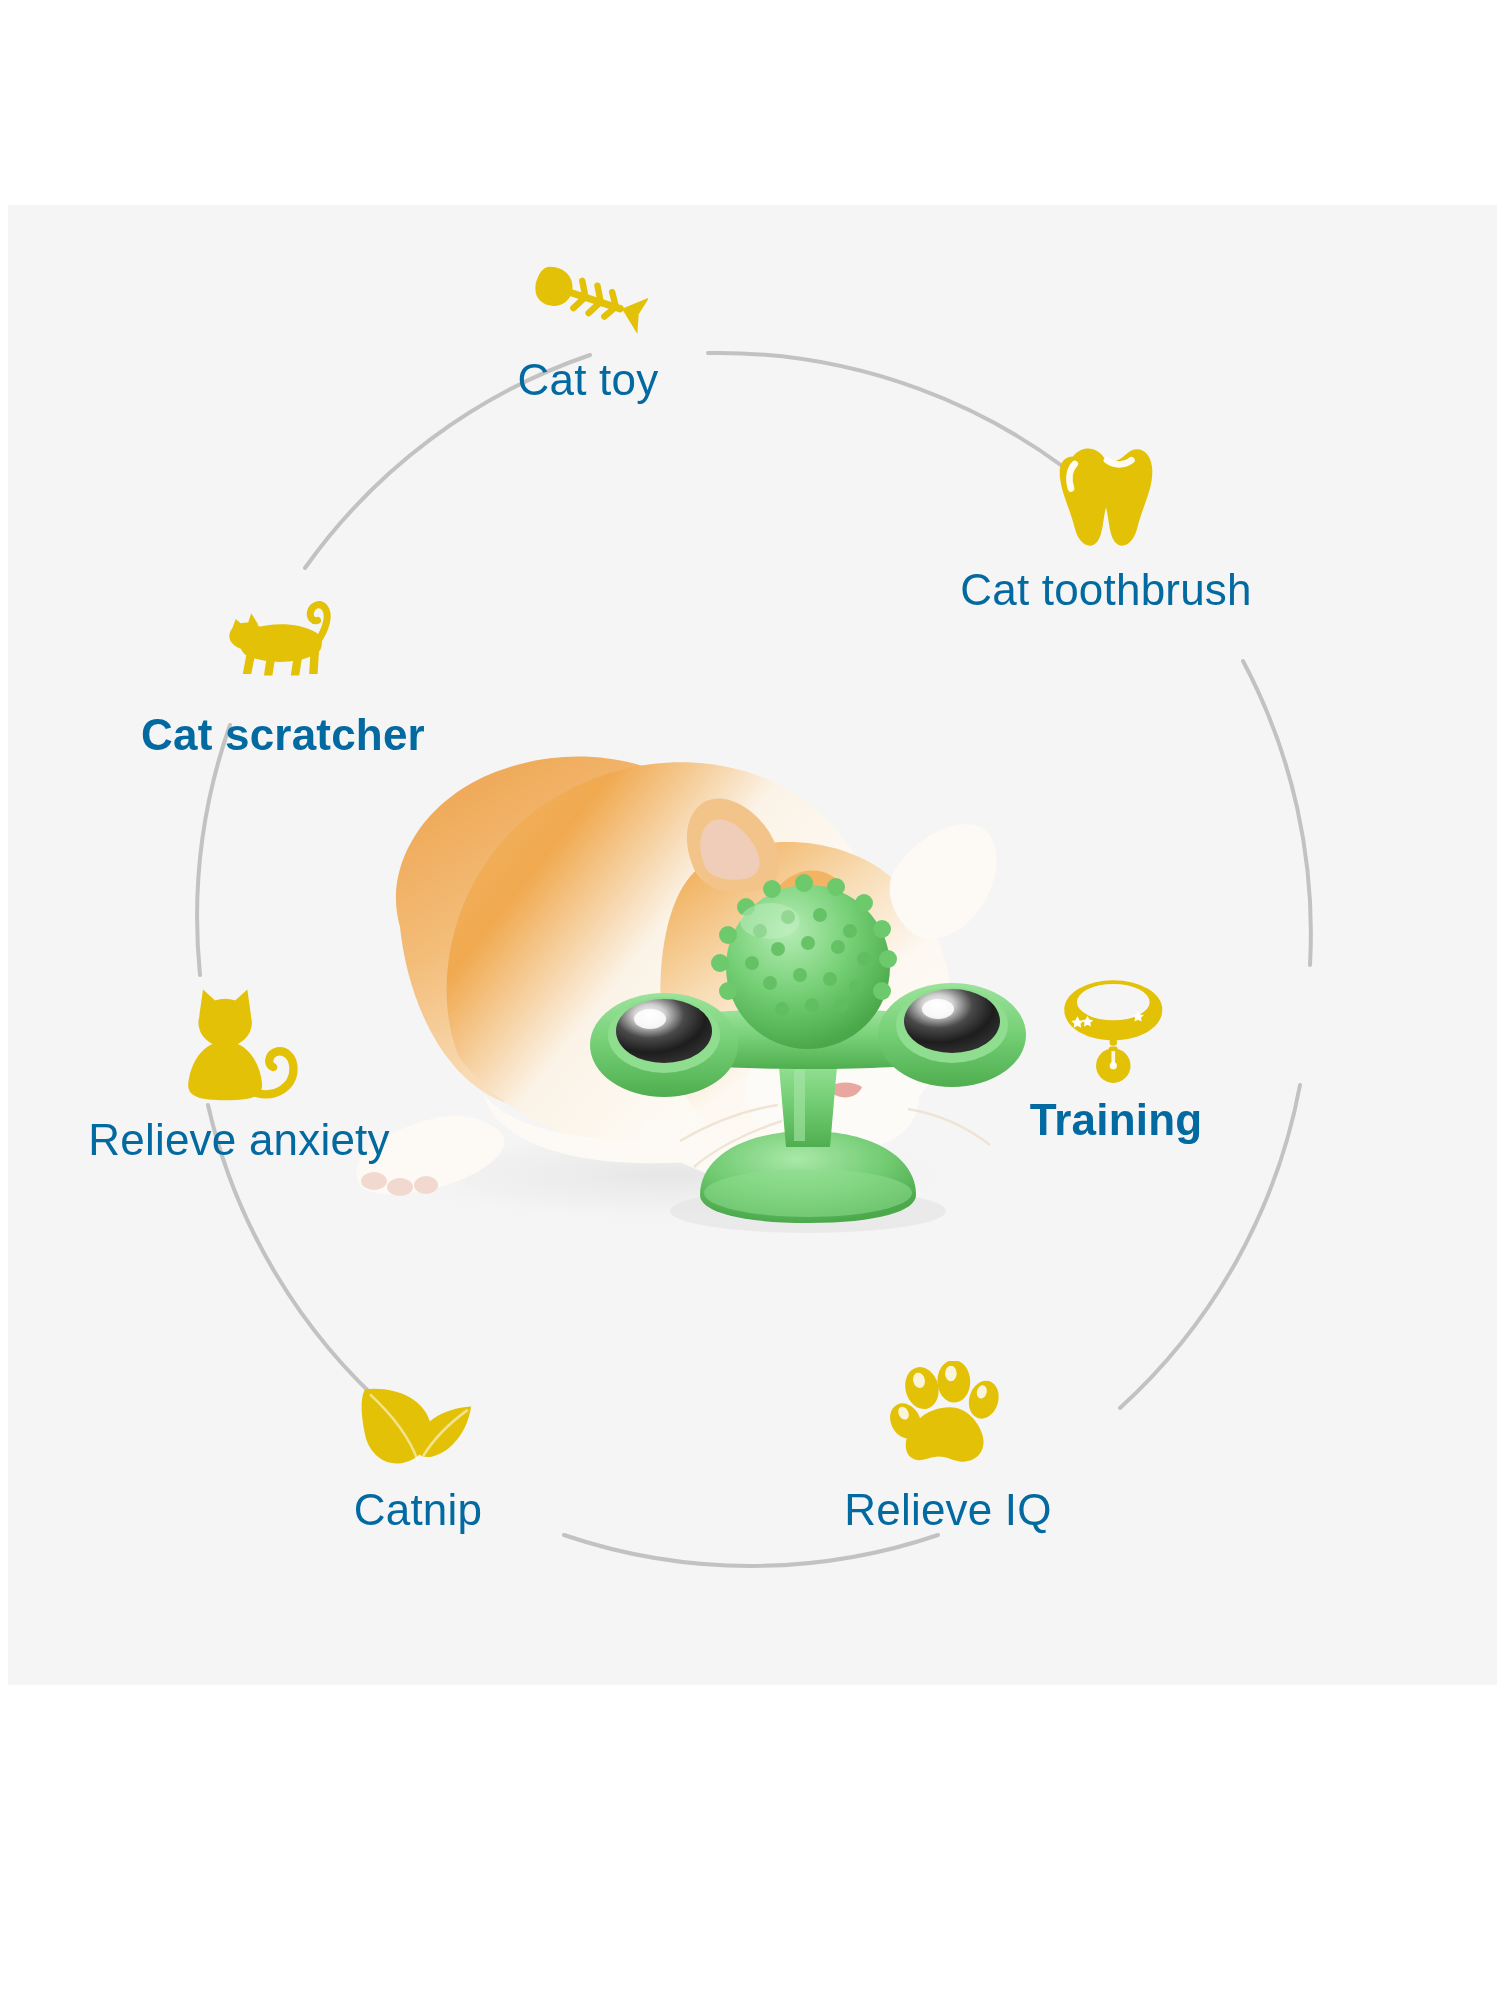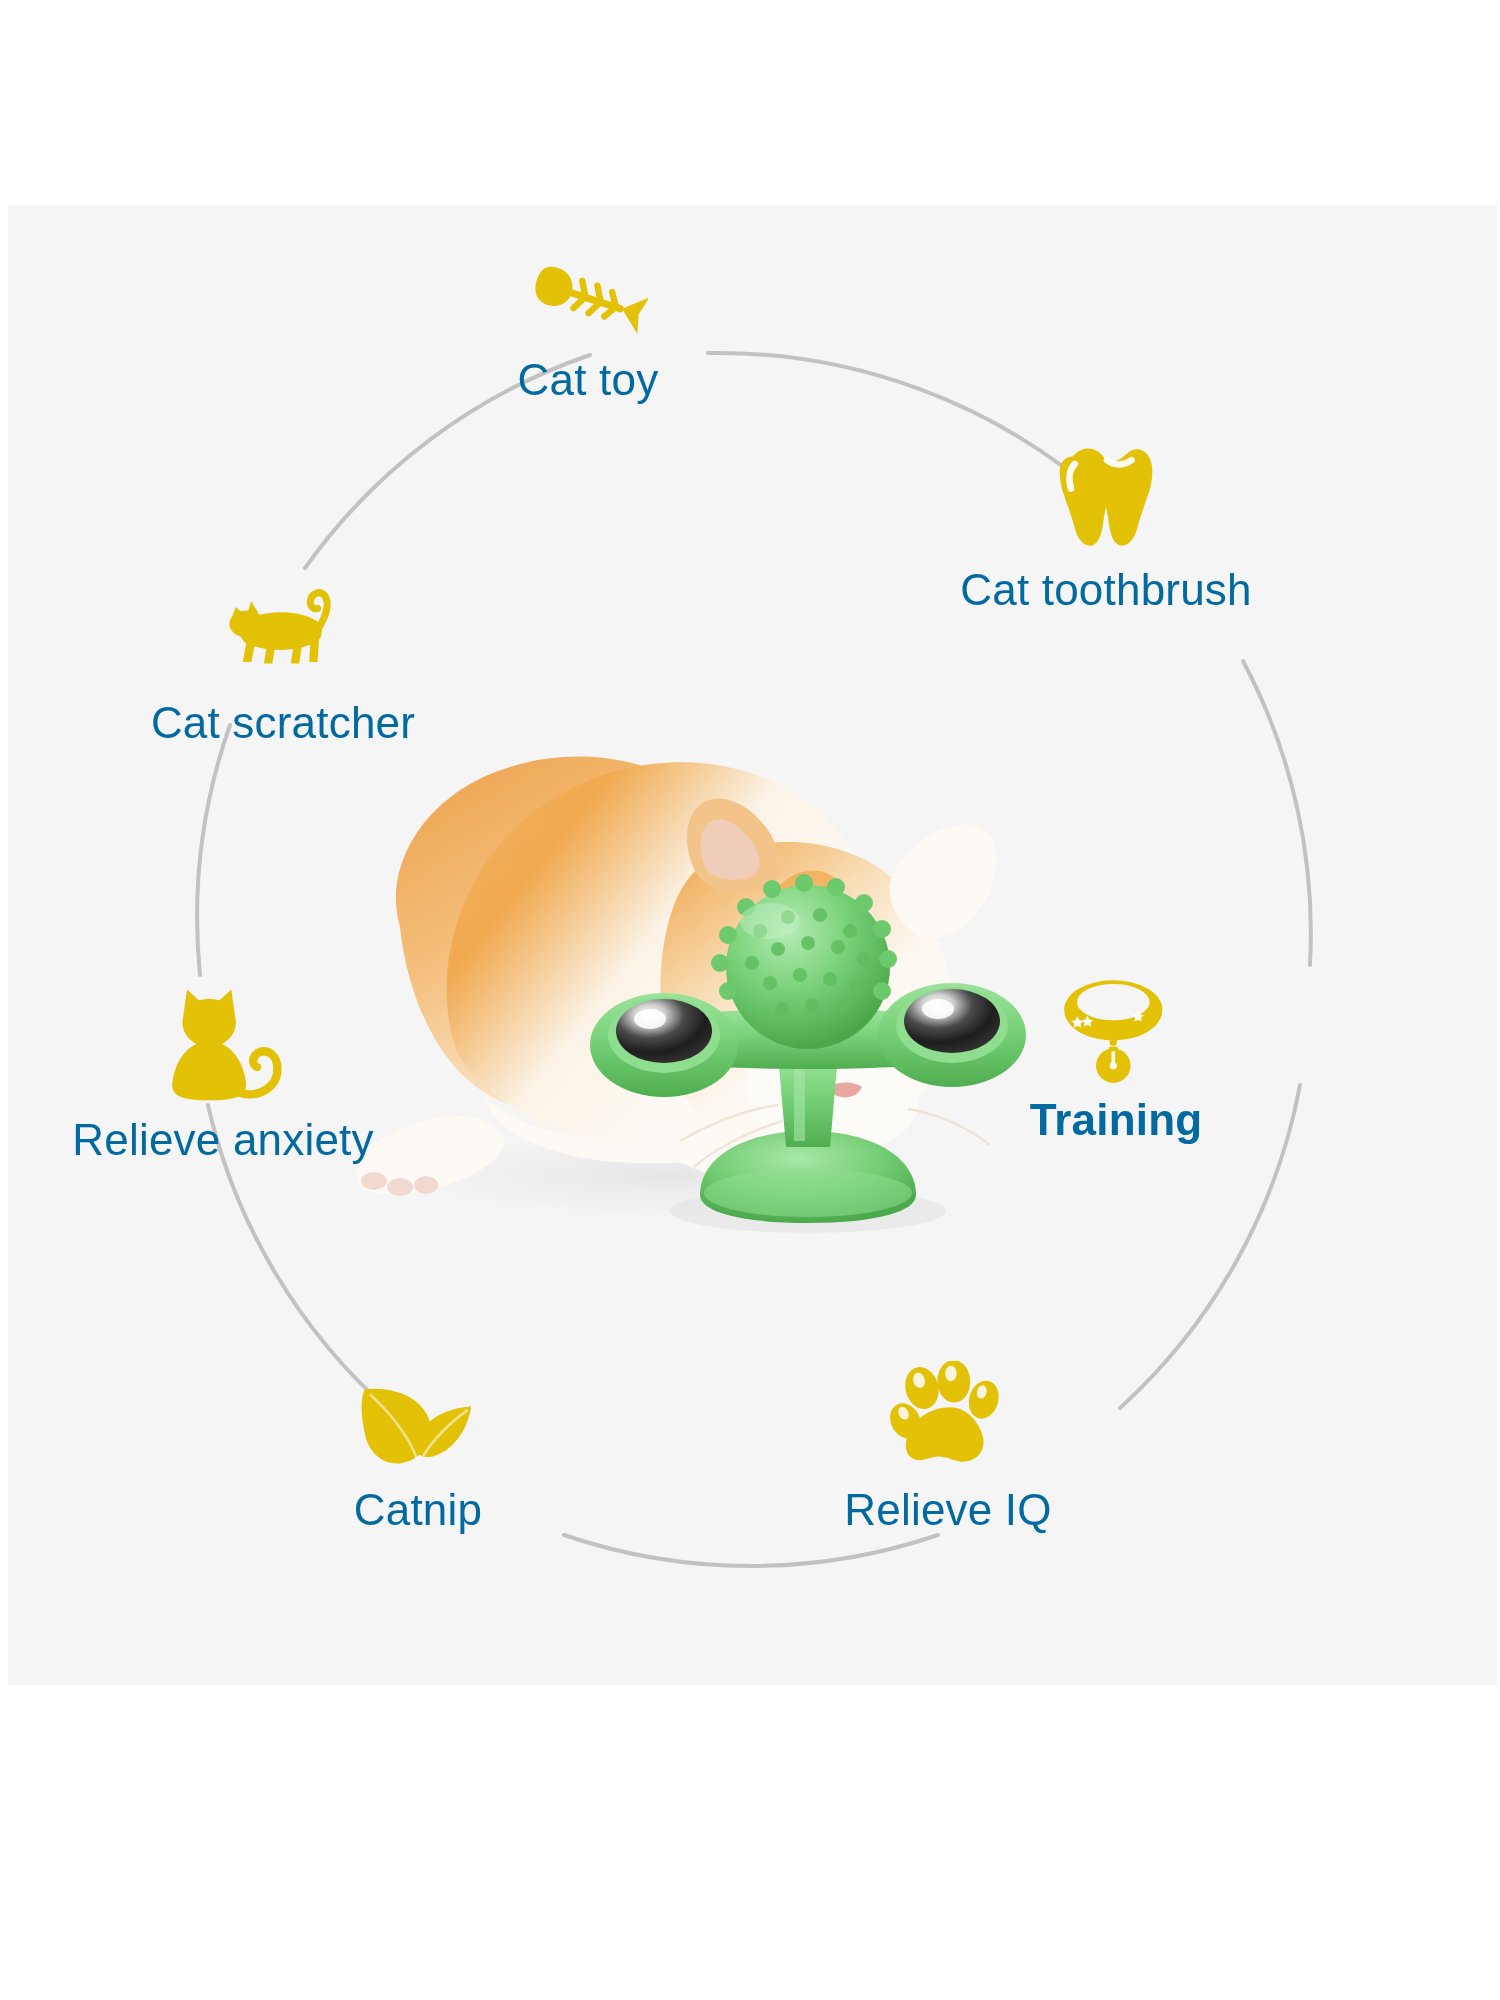--- a/index.html
+++ b/index.html
@@ -67,22 +67,22 @@
     white-space: nowrap;
     font-family: "Liberation Sans", sans-serif;
   }
 
   
   #f-cattoy        { left: 580px; top: 30px;  }
   #f-toothbrush    { left: 1098px; top: 240px; }
   #f-training      { left: 1108px; top: 770px; font-weight: bold; }
   #f-iq            { left: 940px; top: 1160px; }
   #f-catnip        { left: 410px; top: 1160px; align-items: center; }
-  #f-anxiety       { left: 215px; top: 790px; }
-  #f-scratcher     { left: 275px; top: 373px; }
+  #f-anxiety       { left: 231px; top: 790px; }
+  #f-scratcher     { left: 275px; top: 385px; font-weight: bold; }
 
   
   #photo {
     position: absolute;
     left: 300px;
     top: 330px;
     width: 760px;
     height: 810px;
   }
 </style>

